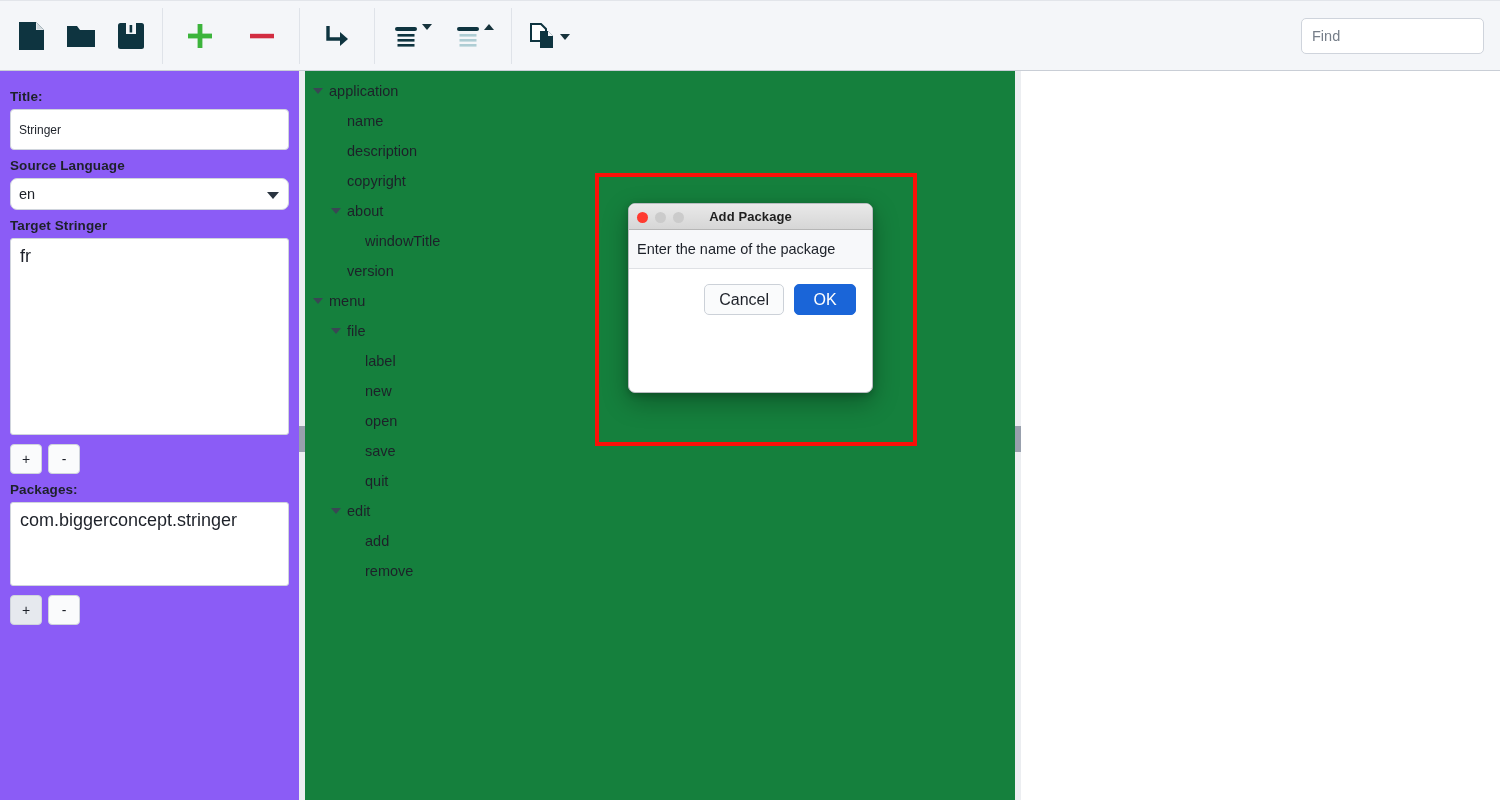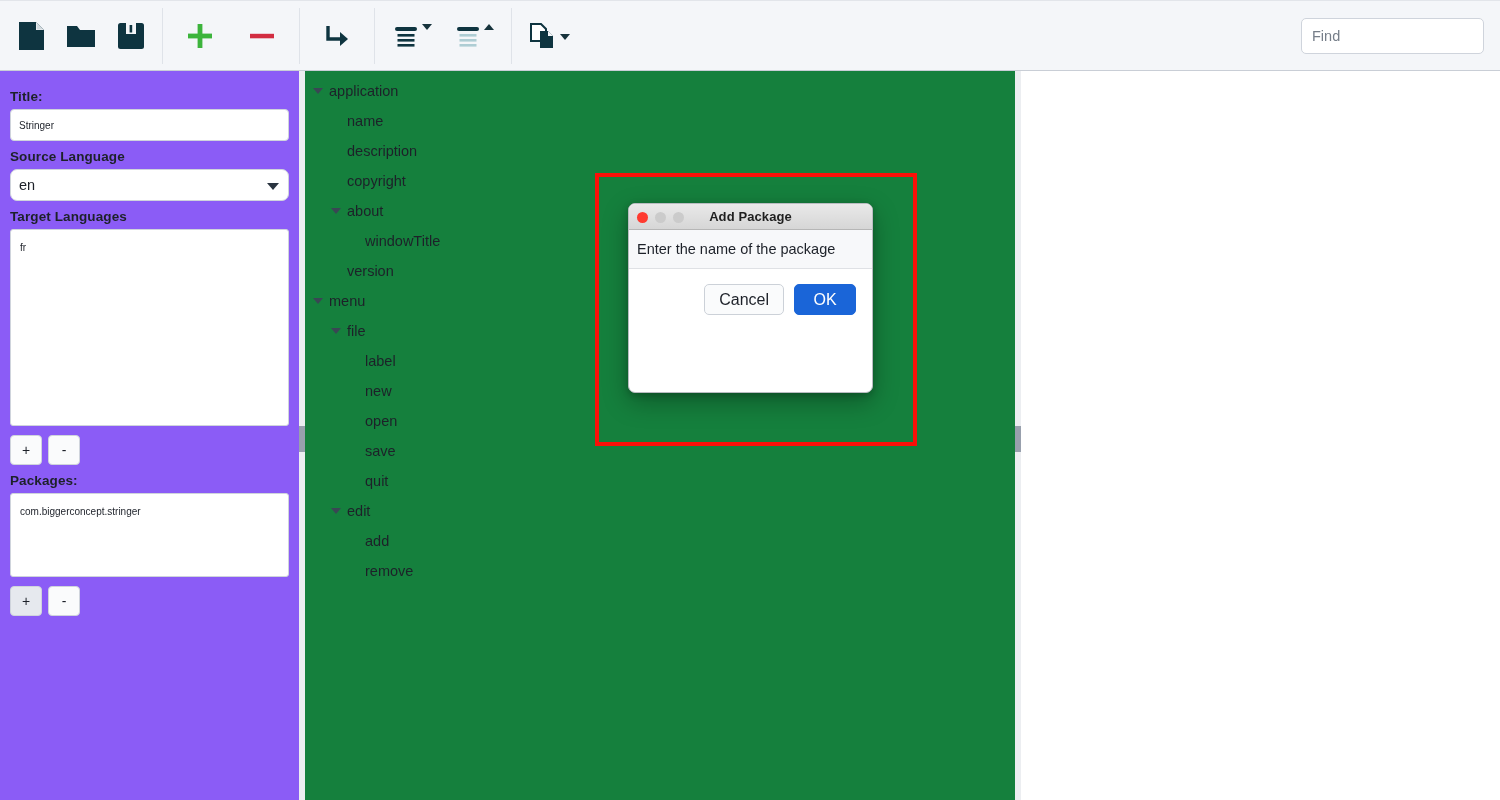--- a/index.html
+++ b/index.html
@@ -103,27 +103,27 @@
     font-size: 13.5px;
     font-weight: bold;
     color: #1d2129;
     margin: 8px 0 5px 0;
     letter-spacing: 0.1px;
   }
   .field-label.first { margin-top: 8px; }
 
   .text-input {
     width: 279px;
-    height: 32px;
+    height: 41px;
     border: 1px solid #cfd4dc;
     border-radius: 4px;
     background: #ffffff;
     padding: 0 8px;
     font-family: "Liberation Sans", sans-serif;
-    font-size: 10px;
+    font-size: 12px;
     color: #1d2129;
     outline: none;
     display: block;
   }
 
   .select-box {
     position: relative;
     width: 279px;
     height: 32px;
     border: 1px solid #cfd4dc;
@@ -144,21 +144,21 @@
     border-right: 6px solid transparent;
     border-top: 7px solid #2a3440;
   }
 
   .list-box {
     width: 279px;
     border: 1px solid #cfd4dc;
     border-radius: 3px;
     background: #ffffff;
     padding: 7px 9px;
-    font-size: 10px;
+    font-size: 18px;
     color: #1d2129;
     overflow: hidden;
   }
   .list-box.tall { height: 197px; }
   .list-box.short { height: 84px; }
   .list-row { line-height: 21px; }
 
   .btn-row {
     display: flex;
     gap: 6px;
@@ -481,21 +481,21 @@
 
     <div class="field-label first">Title:</div>
     <input class="text-input" type="text" id="title-input" value="Stringer" style="">
 
     <div class="field-label">Source Language</div>
     <div class="select-box">
       <span>en</span>
       <span class="sel-caret"></span>
     </div>
 
-    <div class="field-label">Target Languages</div>
+    <div class="field-label">Target Stringer</div>
     <div class="list-box tall">
       <div class="list-row">fr</div>
     </div>
     <div class="btn-row">
       <button class="mini-btn">+</button>
       <button class="mini-btn">-</button>
     </div>
 
     <div class="field-label">Packages:</div>
     <div class="list-box short">

